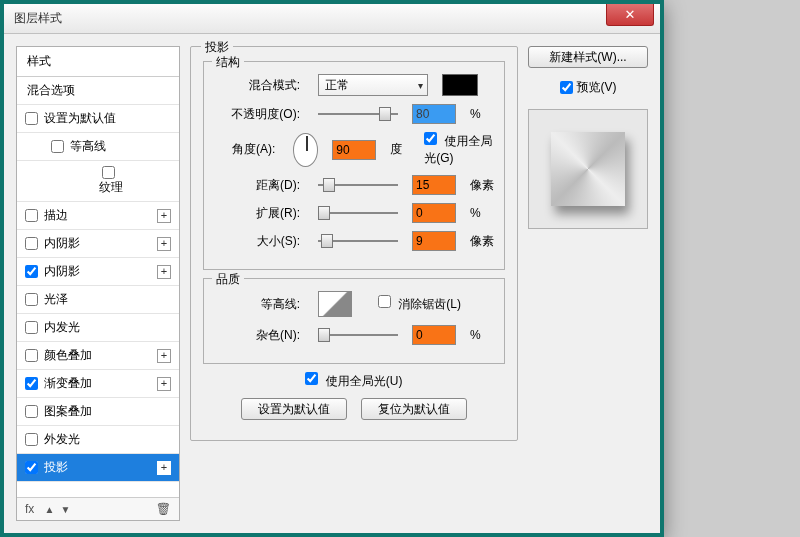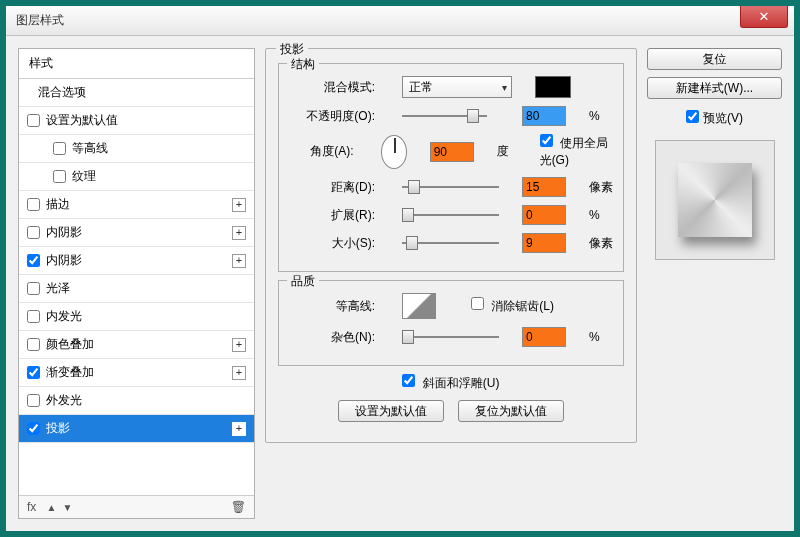--- a/index.html
+++ b/index.html
@@ -1,64 +1,64 @@
 <!DOCTYPE html>
 <html><head>
 <meta charset="utf-8">
 <style>
 * { box-sizing: border-box; margin: 0; padding: 0; font-family: "Microsoft YaHei", "SimSun", sans-serif; font-size: 12px; }
 body { background: #ccc; }
-.dialog { width: 800px; height: 537px; background: #f0f0f0; border: 6px solid #0f766e; box-shadow: 0 5px 20px rgba(0,0,0,0.4); position: relative; }
+.dialog { width: 664px; height: 537px; background: #f0f0f0; border: 4px solid #0f766e; box-shadow: 0 5px 20px rgba(0,0,0,0.4); position: relative; }
 .titlebar { height: 30px; background: linear-gradient(#fcfcfc, #e8e8e8); border-bottom: 1px solid #c0c0c0; display: flex; align-items: center; padding: 0 0 0 10px; }
 .titlebar .title { flex: 1; color: #333; }
 .close-btn { width: 48px; height: 22px; background: linear-gradient(#e07070, #c83838); color: #fff; display: flex; align-items: center; justify-content: center; border: 1px solid #a02020; border-top: none; border-radius: 0 0 3px 3px; margin-right: 6px; margin-top: -8px; font-size: 13px; cursor: pointer; }
 .body { display: flex; padding: 12px; gap: 10px; height: calc(100% - 30px); }
 .left-panel { width: 237px; border: 1px solid #b0b0b0; background: #fff; display: flex; flex-direction: column; }
 .styles-header { padding: 6px 10px; border-bottom: 1px solid #ccc; background: #fff; }
 .style-list { flex: 1; overflow: auto; }
 .style-item { display: flex; align-items: center; padding: 5px 8px; border-bottom: 1px solid #e4e4e4; cursor: pointer; position: relative; }
-.style-item.no-check { padding-left: 19px; align-items: center; }
+.style-item.no-check { padding-left: 10px; align-items: center; }
 .style-item input[type=checkbox] { margin-right: 6px; }
 .style-item.selected { background: #1e7fde; color: #fff; }
 .style-item .plus { margin-left: auto; width: 14px; height: 14px; border: 1px solid #999; background: #fff; color: #333; display: flex; align-items: center; justify-content: center; font-size: 11px; line-height: 1; }
 .style-item.selected .plus { border-color:#fff; }
 .left-footer { border-top: 1px solid #ccc; padding: 4px 8px; display: flex; align-items: center; gap: 8px; background: #f7f7f7; }
 .left-footer .icon { color: #555; cursor: pointer; }
 .left-footer .arrows { display:flex; gap:2px; }
 .left-footer .arrow-btn { width:14px; height:14px; display:inline-flex; align-items:center; justify-content:center; font-size:10px; color:#555; cursor:pointer;}
 .left-footer .trash { margin-left: auto; cursor: pointer; color: #555; }
 
 .middle-panel { flex: 1; position: relative; }
 .group { border: 1px solid #b0b0b0; border-radius: 2px; padding: 14px 12px 12px; margin-bottom: 10px; position: relative; }
 .group-title { position: absolute; top: -8px; left: 10px; background: #f0f0f0; padding: 0 4px; }
 .section-title { position:absolute; top:-8px; left:8px; background:#f0f0f0; padding:0 4px; }
 .subgroup { border:1px solid #b0b0b0; padding:12px 10px 10px; margin-bottom:8px; position:relative; }
 
-.row { display: flex; align-items: center; margin-bottom: 8px; gap:23px; }
+.row { display: flex; align-items: center; margin-bottom: 8px; gap:14px; }
 .row label.rlabel { width: 90px; text-align: right; padding-right: 4px; white-space: nowrap; }
 .select { height: 22px; border: 1px solid #888; background: linear-gradient(#fff, #eee); padding: 0 30px 0 6px; position: relative; display: inline-flex; align-items: center; min-width: 110px; }
 .select::after { content: "▾"; position: absolute; right: 4px; font-size: 10px; color:#333; }
 .color-swatch { width: 36px; height: 22px; background: #000; border: 1px solid #666; display:inline-block; }
 .slider { flex:1; height: 16px; position: relative; max-width:100px; min-width:80px;}
 .slider-track { position:absolute; top:7px; left:0; right:0; height:2px; background:#888; }
 .slider-thumb { position:absolute; top:1px; width:12px; height:14px; background:linear-gradient(#f8f8f8,#d0d0d0); border:1px solid #777; }
 .num-input { width: 44px; height: 20px; border: 1px solid #888; background: #f97316; padding: 0 3px; text-align:left; }
-.num-input.hl { background:#3a9bf2; color:#000000;margin-left:12px; }
+.num-input.hl { background:#3a9bf2; color:#404040; }
 .unit { min-width: 24px; }
 .angle-dial { width:34px; height:34px; border:1px solid #888; border-radius:50%; background:#fff; position:relative; }
 .angle-dial::after { content:""; position:absolute; width:2px; height:15px; background:#333; left:50%; top:2px; transform-origin: bottom center; }
 
 .contour-swatch { width:34px; height:26px; border:1px solid #888; background:linear-gradient(135deg,#fff 0%,#fff 48%,#888 52%,#888 100%); display:inline-block;}
 .check-row input { margin-right:4px; }
 
 .btn { height:22px; padding:0 16px; border:1px solid #888; background:linear-gradient(#fdfdfd,#e4e4e4); border-radius:3px; cursor:pointer; display:inline-flex; align-items:center; justify-content:center; }
 
 .right-panel { width: 135px; display:flex; flex-direction:column; gap:7px; align-items:stretch; }
 .right-panel .btn { width:100%; }
-.preview-check { display:flex; align-items:flex-start; justify-content:center; gap:4px; padding:4px 0;}
+.preview-check { display:flex; align-items:center; justify-content:center; gap:4px; padding:4px 0;}
 .preview-box { width:120px; height:120px; border:1px solid #b0b0b0; background:#e8e8e8; display:flex; align-items:center; justify-content:center; margin:2px auto 0;}
 .preview-thumb { width:74px; height:74px; background: conic-gradient(from 45deg,#bbb,#eee,#bbb,#eee,#bbb); box-shadow:4px 8px 10px rgba(0,0,0,0.4); }
 </style>
 </head>
 <body>
 
 <div class="dialog">
   <div class="titlebar">
     <span class="title">图层样式</span>
     <div class="close-btn">✕</div>
@@ -72,21 +72,21 @@
             <span>混合选项</span>
           </div>
           <div class="style-item">
             <input type="checkbox" style="">
             <span>设置为默认值</span>
           </div>
           <div class="style-item" style="padding-left: 34px;">
             <input type="checkbox" style="">
             <span>等高线</span>
           </div>
-          <div class="style-item" style="padding-left: 34px;">
+          <div class="style-item" style="padding-left: 34px; flex-direction: column;">
             <input type="checkbox" style="">
             <span>纹理</span>
           </div>
           <div class="style-item">
             <input type="checkbox" style="">
             <span>描边</span>
             <span class="plus">+</span>
           </div>
           <div class="style-item">
             <input type="checkbox" style="">
@@ -108,20 +108,24 @@
           </div>
           <div class="style-item">
             <input type="checkbox" style="">
             <span>颜色叠加</span>
             <span class="plus">+</span>
           </div>
           <div class="style-item">
             <input type="checkbox" checked="" style="">
             <span>渐变叠加</span>
             <span class="plus">+</span>
+          </div>
+          <div class="style-item">
+            <input type="checkbox" style="">
+            <span>图案叠加</span>
           </div>
           <div class="style-item">
             <input type="checkbox" style="">
             <span>外发光</span>
           </div>
           <div class="style-item selected">
             <input type="checkbox" checked="" style="">
             <span>投影</span>
             <span class="plus">+</span>
           </div>
@@ -217,32 +221,31 @@
                 <div class="slider-track"></div>
                 <div class="slider-thumb" style="left:0%"></div>
               </div>
             <input class="num-input" value="0" style="">
             <span class="unit">%</span>
           </div>
         </div>
 
         <div class="row" style="justify-content:center;">
           <label class="check-row">
-            <input type="checkbox" id="knock-cb" checked="" style=""> <span>斜面和浮雕(U)</span>
+            <input type="checkbox" id="knock-cb" checked="" style=""> <span>使用全局光(U)</span>
           </label>
         </div>
         <div class="row" style="justify-content:center; gap:14px;">
           <button class="btn">设置为默认值</button>
           <button class="btn">复位为默认值</button>
         </div>
       </div>
     </div>
 
     <div class="right-panel">
-      <button class="btn">复位</button>
       <button class="btn">新建样式(W)...</button>
       <label class="preview-check">
         <input type="checkbox" id="preview-cb" checked="" style=""> 
           <span>预览(V)</span>
       </label>
       <div class="preview-box">
         <div class="preview-thumb"></div>
       </div>
     </div>
   </div>

